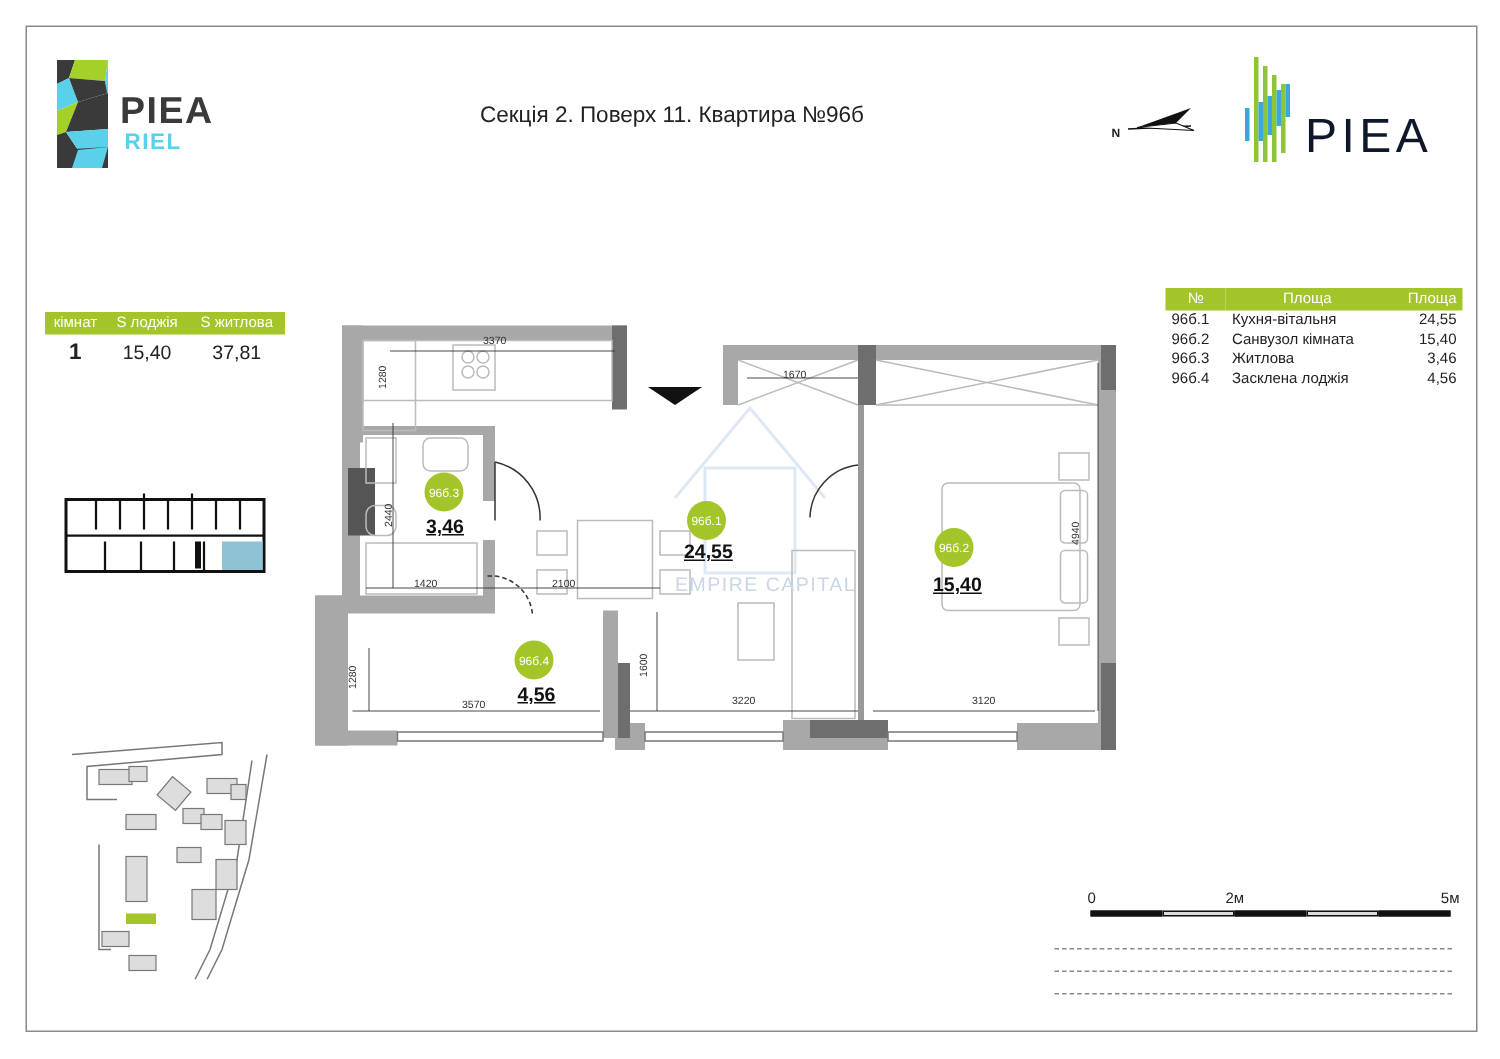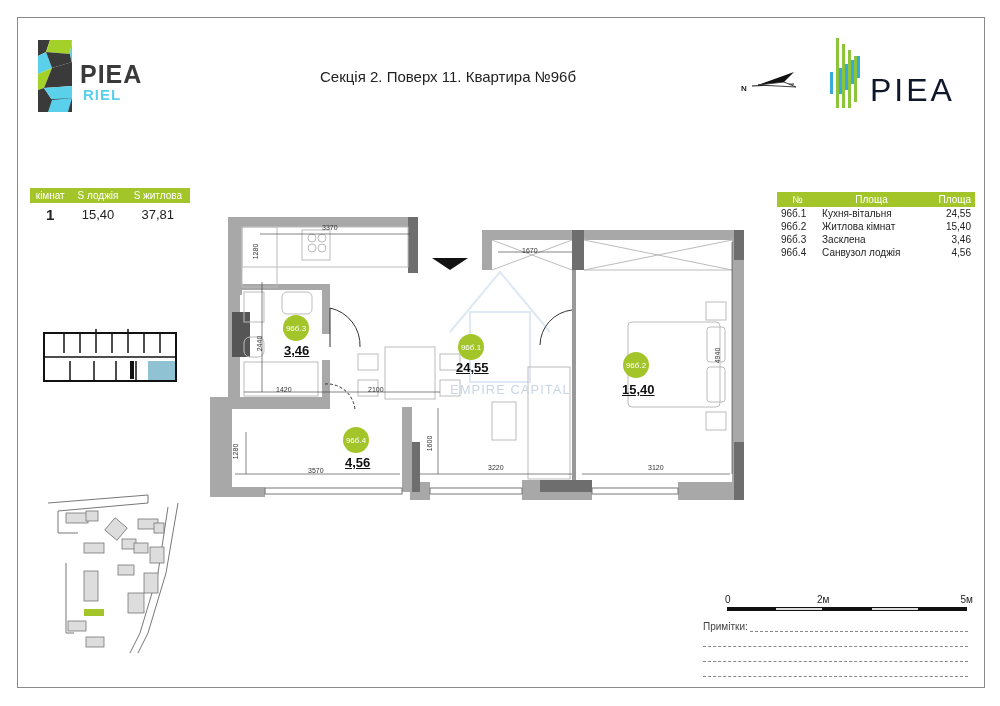--- a/index.html
+++ b/index.html
@@ -14,21 +14,21 @@
 
   .title { left:320px; top:68px; font-size:15px; color:#222; }
 
   .north-label { left:741px; top:84px; font-size:8px; font-weight:bold; }
   .compass { left:750px; top:70px; width:50px; height:22px; }
 
   .piea-logo { left:828px; top:36px; width:44px; height:74px; }
   .piea-text { left:870px; top:72px; font-size:32px; color:#0f172a; letter-spacing:3px; }
 
   
-  .sum-table { left:30px; top:188px; width:160px; border-collapse:collapse; font-size:10px; }
+  .sum-table { left:30px; top:208px; width:160px; border-collapse:collapse; font-size:10px; }
   .sum-table th { background:#a3c52a; color:#fff; font-weight:normal; padding:2px 2px; font-size:10px; }
   .sum-table td { text-align:center; font-size:13px; padding:3px 2px; }
   .sum-table td.big { font-size:15px; font-weight:bold; }
 
   
   .room-table { left:777px; top:192px; width:198px; border-collapse:collapse; font-size:10px; }
   .room-table th { background:#a3c52a; color:#fff; font-weight:normal; padding:2px 4px; }
   .room-table td { padding:1px 4px; font-size:10px; }
   .room-table td.num { text-align:right; }
 
@@ -120,31 +120,31 @@
     <th>Площа</th>
     <th style="text-align:right">Площа</th>
   </tr>
   <tr>
     <td>96б.1</td>
     <td>Кухня-вітальня</td>
     <td class="num">24,55</td>
   </tr>
   <tr>
     <td>96б.2</td>
-    <td>Житлова кімнат</td>
+    <td>Санвузол кімната</td>
     <td class="num">15,40</td>
   </tr>
   <tr>
     <td>96б.3</td>
-    <td>Засклена</td>
+    <td>Житлова</td>
     <td class="num">3,46</td>
   </tr>
   <tr>
     <td>96б.4</td>
-    <td>Санвузол лоджія</td>
+    <td>Засклена лоджія</td>
     <td class="num">4,56</td>
   </tr>
 </tbody>
   </table>
 
 <div class="abs plan">
   <svg width="540" height="290" viewBox="0 0 540 290" style="position:absolute;left:0;top:0;">
 
     <g opacity="0.25" stroke="#7aa6d6" fill="none" stroke-width="2">
       <polyline points="240,120 290,60 340,120"></polyline>
@@ -329,20 +329,16 @@
   <div class="scale-bar">
     <span class="dark"></span>
       <span class="light"></span>
       <span class="dark"></span>
       <span class="light"></span>
       <span class="dark"></span>
   </div>
 </div>
 
 <div class="abs notes">
-  <div class="notes-first">
-    <span>Примітки:</span>
-    <span class="fill"></span>
-  </div>
   <div class="dash-line"></div>
   <div class="dash-line"></div>
   <div class="dash-line"></div>
 </div>
 
 </body></html>

